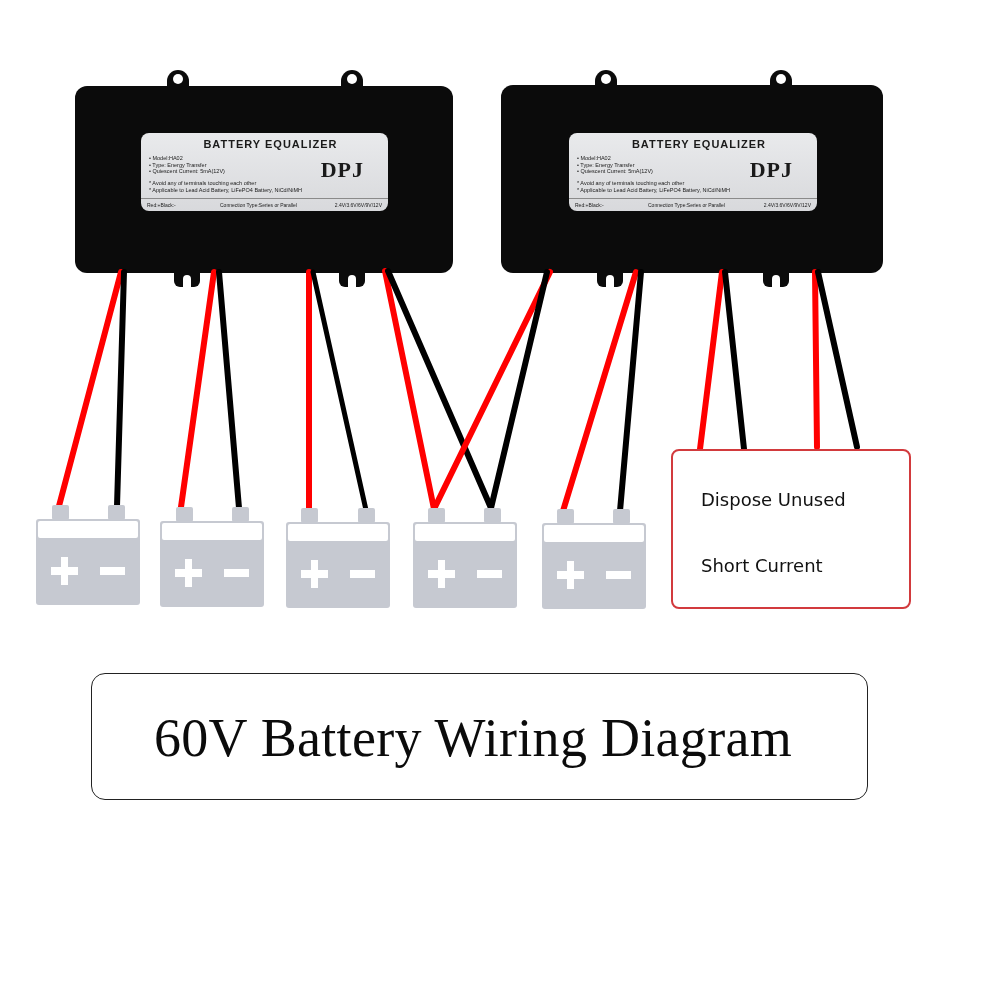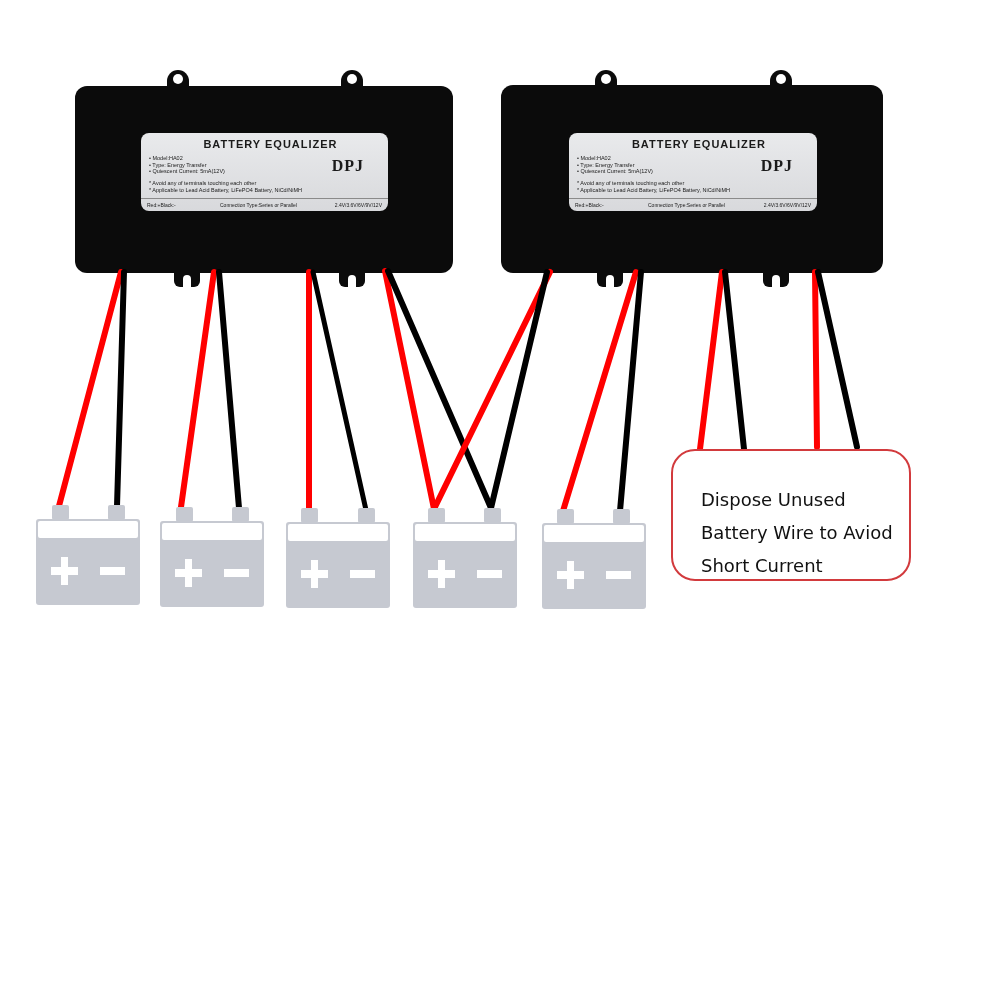--- a/index.html
+++ b/index.html
@@ -10,35 +10,35 @@
   .module-body { position: absolute; background: #0b0b0b; border-radius: 12px; }
   .tab-top { position: absolute; width: 22px; height: 18px; background: #0b0b0b; border-radius: 11px 11px 0 0; }
   .tab-top::after { content: ""; position: absolute; left: 6px; top: 4px; width: 10px; height: 10px; border-radius: 50%; background: #fff; }
   .tab-bot { position: absolute; width: 26px; height: 16px; background: #0b0b0b; border-radius: 0 0 6px 6px; }
   .tab-bot::after { content: ""; position: absolute; left: 9px; top: 4px; width: 8px; height: 12px; border-radius: 4px 4px 0 0; background: #fff; }
 
   .label { position: absolute; background: linear-gradient(#e9eaec, #d8d9dc); border-radius: 8px; color: #1a1a1a; }
   .label-title { position: absolute; left: 12px; right: 0; top: 5px; text-align: center; font-family: "Liberation Sans", sans-serif; font-weight: bold; font-size: 11px; letter-spacing: 1px; }
   .label-specs { position: absolute; left: 8px; top: 22px; font-family: "Liberation Sans", sans-serif; font-size: 5.5px; line-height: 6.5px; }
   .label-notes { position: absolute; left: 8px; top: 47px; font-family: "Liberation Sans", sans-serif; font-size: 5.5px; line-height: 6.5px; }
-  .label-brand { position: absolute; right: 24px; top: 24px; font-family: "Liberation Serif", serif; font-weight: bold; font-size: 16px; letter-spacing: 1px; }
+  .label-brand { position: absolute; right: 24px; top: 24px; font-family: "Liberation Serif", serif; font-weight: bold; font-size: 22px; letter-spacing: 1px; }
   .label-footer { position: absolute; left: 0; right: 0; bottom: 0; height: 12px; border-top: 1px solid #8a8a8a; font-family: "Liberation Sans", sans-serif; font-size: 5px; line-height: 12px; }
   .label-footer span { position: absolute; }
 
   #wires { position: absolute; left: 0; top: 0; }
 
   .battery { position: absolute; width: 104px; height: 100px; }
   .terminal { position: absolute; top: 0; width: 17px; height: 15px; background: #c6c9d1; border-radius: 2px; }
   .bat-body { position: absolute; left: 0; top: 14px; width: 104px; height: 86px; background: #c6c9d1; border-radius: 3px; }
   .bat-band { position: absolute; left: 2px; top: 2px; width: 100px; height: 17px; background: #ffffff; border-radius: 2px; }
   .plus-v { position: absolute; left: 25px; top: 38px; width: 7px; height: 28px; background: #fff; }
   .plus-h { position: absolute; left: 15px; top: 48px; width: 27px; height: 8px; background: #fff; }
   .minus { position: absolute; left: 64px; top: 48px; width: 25px; height: 8px; background: #fff; }
 
-  #note-box { position: absolute; left: 671px; top: 449px; width: 240px; height: 132px; border: 2px solid #d23a3d; border-radius: 24px; background: #fff; box-sizing: border-box; }
+  #note-box { position: absolute; left: 671px; top: 449px; width: 240px; height: 160px; border: 2px solid #d23a3d; border-radius: 8px; background: #fff; box-sizing: border-box; }
   #note-box .line { position: absolute; left: 28px; font-family: "DejaVu Sans", sans-serif; font-size: 18px; color: #111; white-space: nowrap; }
 
   #title-box { position: absolute; left: 91px; top: 673px; width: 777px; height: 127px; border: 1.5px solid #222; border-radius: 14px; background: #fff; box-sizing: border-box; }
   #title-text { position: absolute; left: 62px; top: 33px; font-family: "Liberation Serif", serif; font-size: 54px; color: #0b0b0b; white-space: nowrap; letter-spacing: 0.3px; }
 </style>
 </head>
 <body>
 
 <div id="diagram">
 
@@ -161,17 +161,19 @@
     <div class="bat-body">
       <div class="bat-band"></div>
       <div class="plus-v"></div>
         <div class="plus-h"></div>
       <div class="minus"></div>
     </div>
   </div>
 
   <div id="note-box">
     <div class="line" style="top:38px;">Dispose Unused</div>
-    <div class="line" style="top:71px;">Battery Wire to Aviod</div>
     <div class="line" style="top:104px;">Short Current</div>
   </div>
 
+  <div id="title-box">
+    <div id="title-text">60V Battery Wiring Diagram</div>
+  </div>
 </div>
 
 </body></html>

